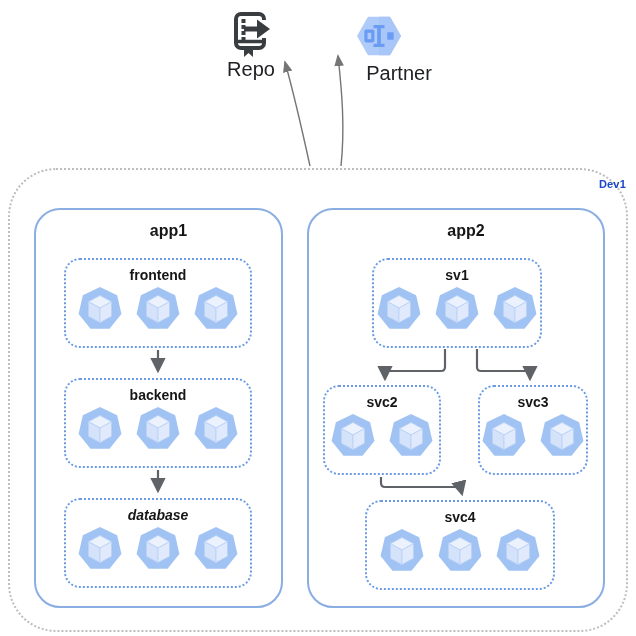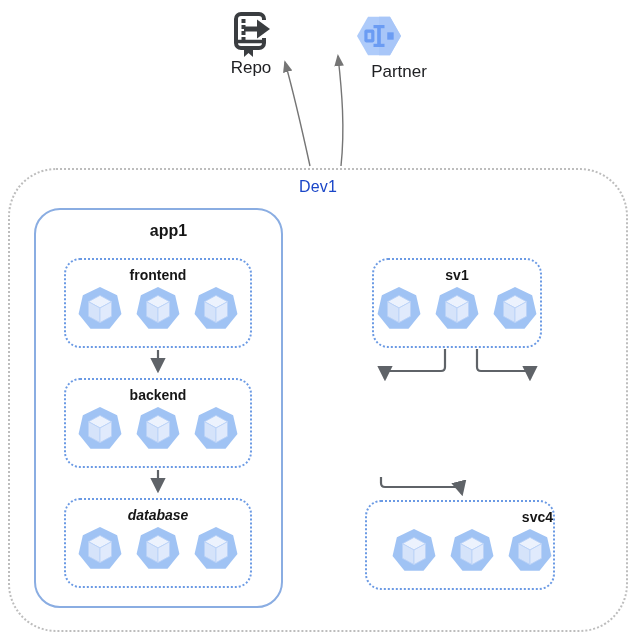--- a/index.html
+++ b/index.html
@@ -2,49 +2,49 @@
 <html><head>
 <meta charset="utf-8">
 <style>
   html,body{margin:0;padding:0;background:#ffffff;}
   .canvas{position:relative;width:636px;height:636px;background:#ffffff;
           font-family:"Liberation Sans",sans-serif;overflow:hidden;}
 
   
   .env-box{position:absolute;left:8px;top:168px;width:616px;height:460px;
            border:2px dotted #bdbdbd;border-radius:48px;z-index:1;background:#fff;}
-  .env-label{position:absolute;top:8px;left:0;right:0;text-align:center;
-             font-weight:normal;font-size:16px;color:#1a46c8;letter-spacing:.2px;}
+  .env-label{position:absolute;top:8px;left:0;right:0;text-align:right;
+             font-weight:bold;font-size:11px;color:#1a46c8;letter-spacing:.2px;}
 
   
   .app-box{position:absolute;top:208px;height:396px;border:2px solid #8aade2;
            border-radius:26px;z-index:2;background:#fff;}
   .app1{left:34px;width:245px;}
   .app2{left:307px;width:294px;}
   .app-label{margin-top:12px;text-align:center;font-weight:bold;font-size:16px;color:#161616;padding-left:20px;}
 
   
   .svc-box{position:absolute;border:2px dotted #6b9ae4;border-radius:16px;z-index:3;
            display:flex;flex-direction:column;align-items:center;background:#fff;}
   .svc-label{margin-top:7px;font-weight:bold;font-size:14px;color:#161616;}
   .pods{display:flex;gap:12px;margin-top:3px;}
   .frontend{left:64px;top:258px;width:184px;height:86px;}
   .backend {left:64px;top:378px;width:184px;height:86px;}
   .database{left:64px;top:498px;width:184px;height:86px;font-style:italic;}
   .sv1 {left:372px;top:258px;width:166px;height:86px;text-align:right;}
   .svc2{left:323px;top:385px;width:114px;height:86px;}
   .svc3{left:478px;top:385px;width:106px;height:86px;}
-  .svc4{left:365px;top:500px;width:186px;height:86px;align-items:flex-end;}
+  .svc4{left:365px;top:500px;width:186px;height:86px;}
 
   
   .arrows{position:absolute;left:0;top:0;z-index:4;pointer-events:none;}
   .ext-icon{position:absolute;z-index:2;}
   .repo-icon{left:228px;top:8px;}
   .partner-icon{left:355px;top:14px;}
-  .ext-label{position:absolute;font-size:17px;color:#202124;text-align:center;z-index:2;}
+  .ext-label{position:absolute;font-size:20px;color:#202124;text-align:center;z-index:2;}
   .repo-label{left:219px;top:58px;width:64px;}
   .partner-label{left:362px;top:62px;width:74px;}
 </style>
 </head>
 <body>
 
 <div class="canvas">
 
   <svg class="ext-icon repo-icon" width="46" height="50" viewBox="0 0 46 50">
     <rect x="8" y="6" width="28" height="34" rx="5" fill="none" stroke="#3a3d40" stroke-width="4"></rect>
@@ -142,29 +142,66 @@
         </svg>
         <svg class="pod" width="46" height="46" viewBox="0 0 44 44">
           <polygon points="22,1 38.4,8.9 42.5,26.7 31.1,40.9 12.9,40.9 1.5,26.7 5.6,8.9" fill="#a0c3f4"></polygon>
           <polygon points="22,9 33,15 22,21 11,15" fill="#ecf2fd" stroke="#bad1f7" stroke-width="0.8"></polygon>
           <polygon points="11,15 22,21 22,35 11,29" fill="#d5e3fa" stroke="#bad1f7" stroke-width="0.8"></polygon>
           <polygon points="33,15 22,21 22,35 33,29" fill="#e0eafc" stroke="#bad1f7" stroke-width="0.8"></polygon>
         </svg>
       </div>
   </div>
 
+  <div class="app-box app2">
+    <div class="app-label">app2</div>
+  </div>
   <div class="svc-box sv1">
     <div class="svc-label">sv1</div>
     <div class="pods">
         <svg class="pod" width="46" height="46" viewBox="0 0 44 44">
           <polygon points="22,1 38.4,8.9 42.5,26.7 31.1,40.9 12.9,40.9 1.5,26.7 5.6,8.9" fill="#a0c3f4"></polygon>
           <polygon points="22,9 33,15 22,21 11,15" fill="#ecf2fd" stroke="#bad1f7" stroke-width="0.8"></polygon>
           <polygon points="11,15 22,21 22,35 11,29" fill="#d5e3fa" stroke="#bad1f7" stroke-width="0.8"></polygon>
           <polygon points="33,15 22,21 22,35 33,29" fill="#e0eafc" stroke="#bad1f7" stroke-width="0.8"></polygon>
         </svg>
+        <svg class="pod" width="46" height="46" viewBox="0 0 44 44">
+          <polygon points="22,1 38.4,8.9 42.5,26.7 31.1,40.9 12.9,40.9 1.5,26.7 5.6,8.9" fill="#a0c3f4"></polygon>
+          <polygon points="22,9 33,15 22,21 11,15" fill="#ecf2fd" stroke="#bad1f7" stroke-width="0.8"></polygon>
+          <polygon points="11,15 22,21 22,35 11,29" fill="#d5e3fa" stroke="#bad1f7" stroke-width="0.8"></polygon>
+          <polygon points="33,15 22,21 22,35 33,29" fill="#e0eafc" stroke="#bad1f7" stroke-width="0.8"></polygon>
+        </svg>
+        <svg class="pod" width="46" height="46" viewBox="0 0 44 44">
+          <polygon points="22,1 38.4,8.9 42.5,26.7 31.1,40.9 12.9,40.9 1.5,26.7 5.6,8.9" fill="#a0c3f4"></polygon>
+          <polygon points="22,9 33,15 22,21 11,15" fill="#ecf2fd" stroke="#bad1f7" stroke-width="0.8"></polygon>
+          <polygon points="11,15 22,21 22,35 11,29" fill="#d5e3fa" stroke="#bad1f7" stroke-width="0.8"></polygon>
+          <polygon points="33,15 22,21 22,35 33,29" fill="#e0eafc" stroke="#bad1f7" stroke-width="0.8"></polygon>
+        </svg>
+      </div>
+  </div>
+  <div class="svc-box svc2">
+    <div class="svc-label">svc2</div>
+    <div class="pods">
+        <svg class="pod" width="46" height="46" viewBox="0 0 44 44">
+          <polygon points="22,1 38.4,8.9 42.5,26.7 31.1,40.9 12.9,40.9 1.5,26.7 5.6,8.9" fill="#a0c3f4"></polygon>
+          <polygon points="22,9 33,15 22,21 11,15" fill="#ecf2fd" stroke="#bad1f7" stroke-width="0.8"></polygon>
+          <polygon points="11,15 22,21 22,35 11,29" fill="#d5e3fa" stroke="#bad1f7" stroke-width="0.8"></polygon>
+          <polygon points="33,15 22,21 22,35 33,29" fill="#e0eafc" stroke="#bad1f7" stroke-width="0.8"></polygon>
+        </svg>
+        <svg class="pod" width="46" height="46" viewBox="0 0 44 44">
+          <polygon points="22,1 38.4,8.9 42.5,26.7 31.1,40.9 12.9,40.9 1.5,26.7 5.6,8.9" fill="#a0c3f4"></polygon>
+          <polygon points="22,9 33,15 22,21 11,15" fill="#ecf2fd" stroke="#bad1f7" stroke-width="0.8"></polygon>
+          <polygon points="11,15 22,21 22,35 11,29" fill="#d5e3fa" stroke="#bad1f7" stroke-width="0.8"></polygon>
+          <polygon points="33,15 22,21 22,35 33,29" fill="#e0eafc" stroke="#bad1f7" stroke-width="0.8"></polygon>
+        </svg>
+      </div>
+  </div>
+  <div class="svc-box svc3">
+    <div class="svc-label">svc3</div>
+    <div class="pods">
         <svg class="pod" width="46" height="46" viewBox="0 0 44 44">
           <polygon points="22,1 38.4,8.9 42.5,26.7 31.1,40.9 12.9,40.9 1.5,26.7 5.6,8.9" fill="#a0c3f4"></polygon>
           <polygon points="22,9 33,15 22,21 11,15" fill="#ecf2fd" stroke="#bad1f7" stroke-width="0.8"></polygon>
           <polygon points="11,15 22,21 22,35 11,29" fill="#d5e3fa" stroke="#bad1f7" stroke-width="0.8"></polygon>
           <polygon points="33,15 22,21 22,35 33,29" fill="#e0eafc" stroke="#bad1f7" stroke-width="0.8"></polygon>
         </svg>
         <svg class="pod" width="46" height="46" viewBox="0 0 44 44">
           <polygon points="22,1 38.4,8.9 42.5,26.7 31.1,40.9 12.9,40.9 1.5,26.7 5.6,8.9" fill="#a0c3f4"></polygon>
           <polygon points="22,9 33,15 22,21 11,15" fill="#ecf2fd" stroke="#bad1f7" stroke-width="0.8"></polygon>
           <polygon points="11,15 22,21 22,35 11,29" fill="#d5e3fa" stroke="#bad1f7" stroke-width="0.8"></polygon>

